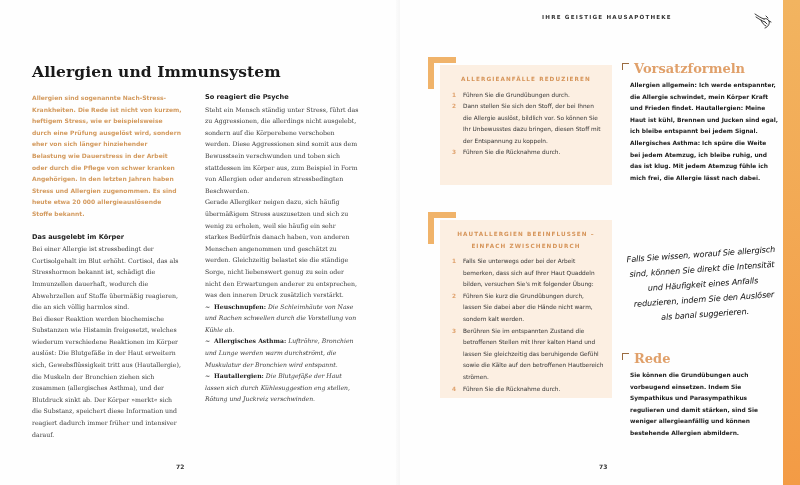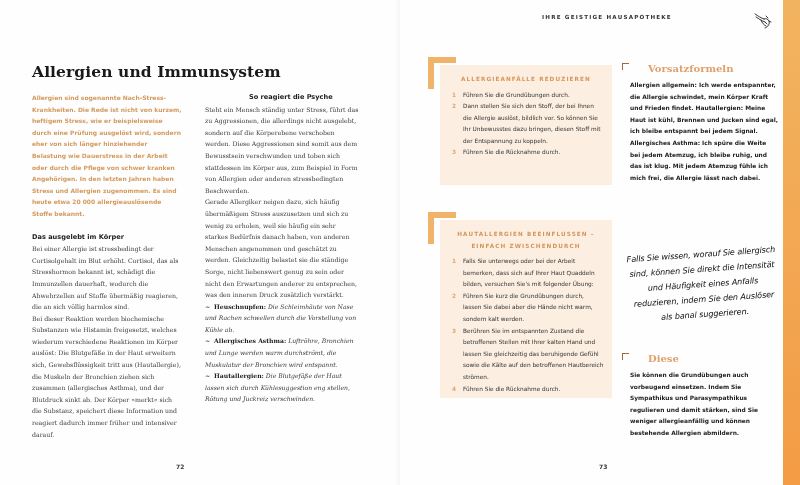--- a/index.html
+++ b/index.html
@@ -16,21 +16,21 @@
   .edge-strip { position: absolute; left: 783px; top: 0; width: 17px; height: 485px; background: linear-gradient(to bottom, #f2b460, #f39b45); }
 
   .title { position: absolute; left: 32px; top: 62px; font-family: "DejaVu Serif", serif; font-weight: bold; font-size: 15.5px; color: #1a1a1a; letter-spacing: 0.1px; }
 
   .col { position: absolute; font-size: 6.4px; line-height: 11.6px; }
   .col-1 { left: 32px; top: 92px; width: 150px; }
   .col-2 { left: 205px; top: 92px; width: 155px; }
 
   .lead { font-family: "DejaVu Sans", sans-serif; color: #d39a5e; font-weight: bold; font-size: 6.0px; line-height: 11.6px; }
   .sub-h { font-family: "DejaVu Sans", sans-serif; font-weight: bold; font-size: 6.6px; color: #1d1d1d; margin-top: 12px; line-height: 11.6px; }
-  .col-2 .sub-h:first-child { margin-top: 0; margin-left: 44px; }
+  .col-2 .sub-h:first-child { margin-top: 0; }
   .body-text { font-family: "DejaVu Serif", serif; font-size: 6.2px; color: #3a3a3a; line-height: 11.6px; }
   .bullets { list-style: none; }
   .bullets li { font-family: "DejaVu Serif", serif; font-size: 6.1px; color: #3a3a3a; line-height: 11.6px; }
   .bullets li .tilde { font-weight: bold; margin-right: 4px; }
   .bullets li .b-term { font-weight: bold; color: #222; }
   .bullets li .b-text { font-style: italic; }
 
   .page-num { position: absolute; top: 463px; font-family: "DejaVu Sans", sans-serif; font-size: 6px; color: #333; font-weight: bold; }
   .pn-left { left: 176px; }
   .pn-right { left: 599px; }
@@ -43,21 +43,21 @@
   .box-1 .box-h { margin-top: 9px; }
   .box-2 .box-h { margin-top: 9px; }
   .steps { list-style: none; margin-top: 4px; padding-left: 12px; padding-right: 8px; }
   .steps li { position: relative; padding-left: 11px; font-family: "DejaVu Sans", sans-serif; font-size: 5.8px; line-height: 11.6px; color: #333; }
   .steps li .num { position: absolute; left: 0; top: 0; color: #e0a470; font-weight: bold; }
 
   .side { position: absolute; left: 628px; width: 150px; }
   .side-1 { top: 64px; }
   .side-tip { top: 354px; }
   .side-corner { position: absolute; left: -6px; top: -1px; width: 7px; height: 7px; border-left: 1.5px solid #9b6b40; border-top: 1.5px solid #9b6b40; }
-  .side-h { font-family: "DejaVu Serif", serif; font-weight: bold; font-size: 10px; color: #e0a06a; margin-left: 20px; line-height: 10px; }
+  .side-h { font-family: "DejaVu Serif", serif; font-weight: bold; font-size: 13px; color: #e0a06a; margin-left: 6px; line-height: 10px; }
   .side-text { font-family: "DejaVu Sans", sans-serif; font-size: 5.9px; line-height: 11.6px; color: #222; font-weight: bold; margin-top: 6px; padding-left: 2px; }
 
   .handwriting { position: absolute; left: 628px; top: 247px; width: 150px; transform: rotate(-4deg); font-family: "DejaVu Sans", sans-serif; font-style: italic; font-size: 8.1px; line-height: 15px; color: #111; text-align: center; font-weight: normal; letter-spacing: -0.1px; }
 </style>
 </head>
 <body>
 
 <div class="spread">
   <div class="page-left">
     <h1 class="title">Allergien und Immunsystem</h1>
@@ -117,18 +117,18 @@
   <div class="side side-1">
     <div class="side-corner"></div>
     <div class="side-h">Vorsatzformeln</div>
     <p class="side-text">Allergien allgemein: Ich werde entspannter, die Allergie schwindet, mein Körper Kraft und Frieden findet. Hautallergien: Meine Haut ist kühl, Brennen und Jucken sind egal, ich bleibe entspannt bei jedem Signal. Allergisches Asthma: Ich spüre die Weite bei jedem Atemzug, ich bleibe ruhig, und das ist klug. Mit jedem Atemzug fühle ich mich frei, die Allergie lässt nach dabei.</p>
   </div>
 
   <div class="handwriting">Falls Sie wissen, worauf Sie allergisch sind, können Sie direkt die Intensität und Häufigkeit eines Anfalls reduzieren, indem Sie den Auslöser als banal suggerieren.</div>
 
   <div class="side side-tip">
     <div class="side-corner"></div>
-    <div class="side-h">Diese</div>
+    <div class="side-h">Rede</div>
     <p class="side-text">Sie können die Grundübungen auch vorbeugend einsetzen. Indem Sie Sympathikus und Parasympathikus regulieren und damit stärken, sind Sie weniger allergieanfällig und können bestehende Allergien abmildern.</p>
   </div>
 
   <div class="page-num pn-right">73</div>
 </div>
 
 </body></html>

